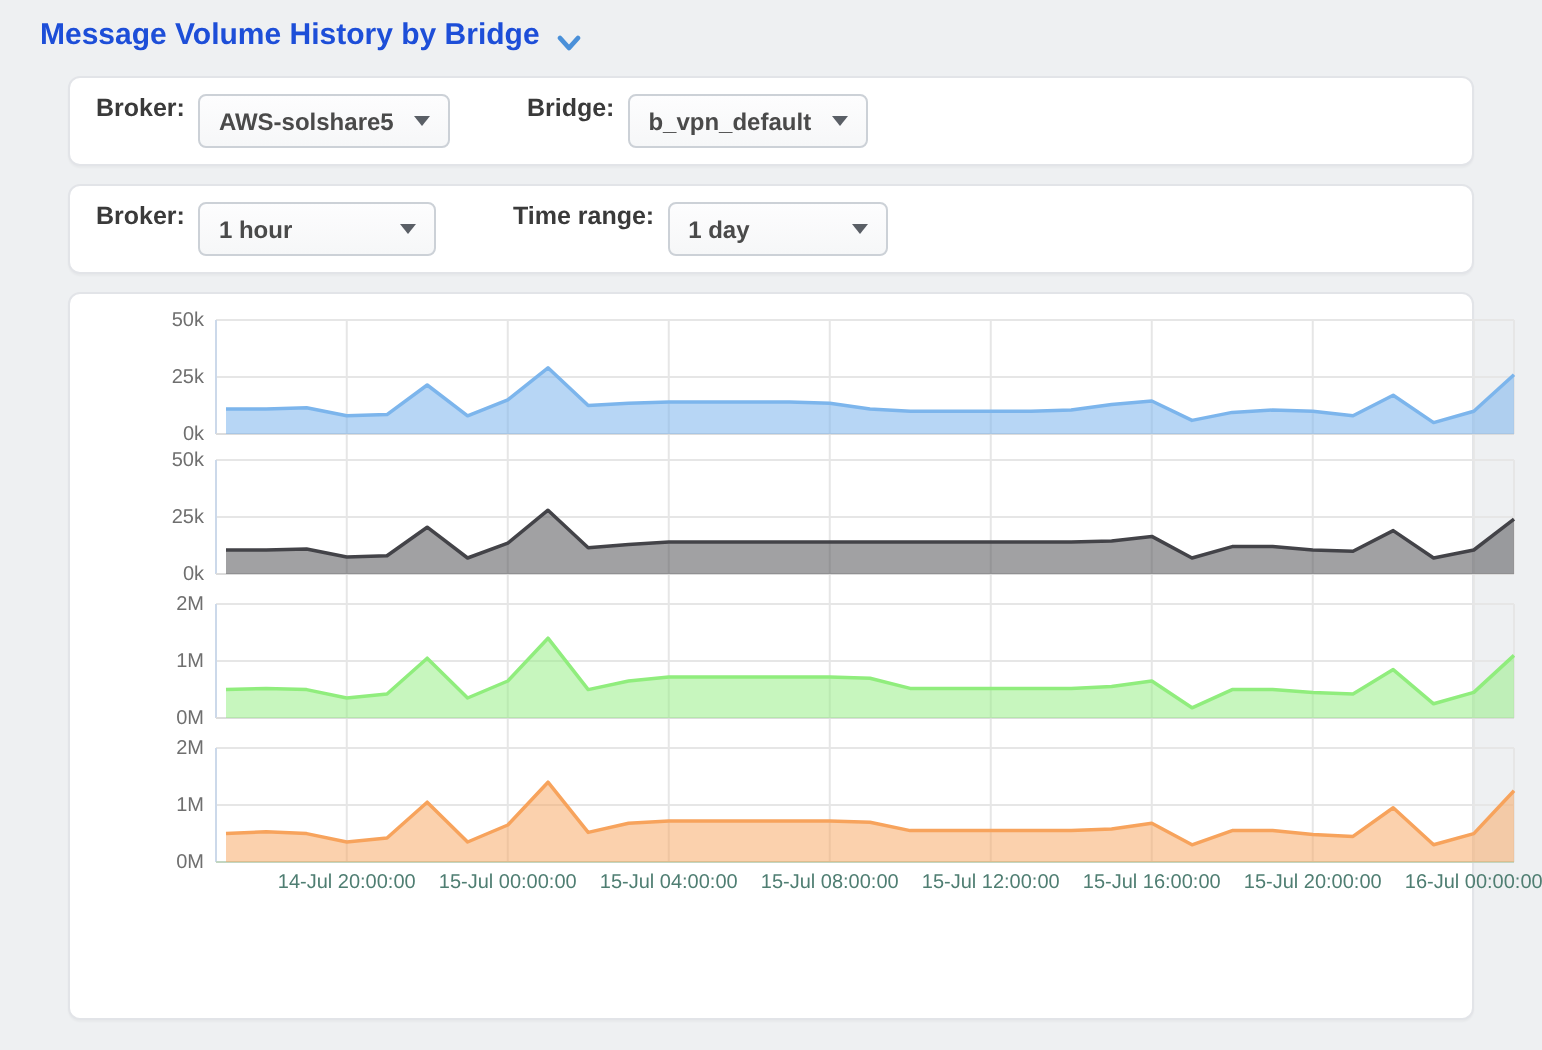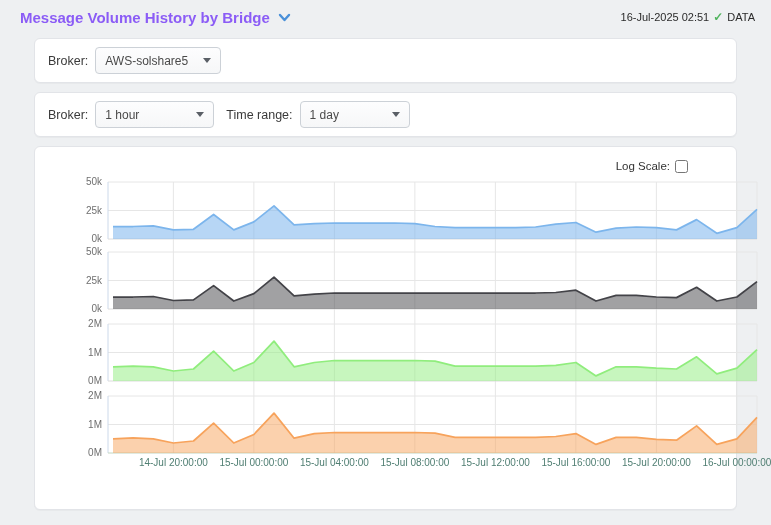--- a/index.html
+++ b/index.html
@@ -10,40 +10,40 @@
     color:#333;
     position:relative;
     overflow:hidden;
   }
   
   .page-header{
     display:flex;justify-content:space-between;align-items:center;
     padding:7px 16px 5px 20px;height:20px;
   }
   .page-title{
-    font-size:15px;font-weight:bold;color:#8b5cf6;
-    display:flex;align-items:center;gap:8px;
+    font-size:15px;font-weight:bold;color:#1d4ed8;
+    display:flex;align-items:flex-end;gap:8px;
   }
   .title-chevron{display:inline-flex;align-items:center;cursor:pointer;}
   .status-line{
     font-size:11px;color:#2b2b2b;display:flex;align-items:center;gap:4px;
   }
   .check-glyph{color:#50b45e;font-weight:bold;font-size:12px;}
   
   .card{
     background:#fff;border:1px solid #e2e4e8;border-radius:6px;
     margin:0 34px;box-shadow:0 1px 1px rgba(0,0,0,0.03);
     box-sizing:border-box;
   }
   .filters-card{
     margin-top:6px;padding:9px 13px;display:flex;align-items:center;
     height:45px;
   }
   .filters-card + .filters-card{margin-top:9px;}
-  .filter-group{display:flex;align-items:center;margin-right:12px;}
+  .filter-group{display:flex;align-items:flex-start;margin-right:38px;font-weight:bold;}
   .filter-label{font-size:12.5px;color:#3a3a3a;margin-right:7px;white-space:nowrap;}
   .select-box{
     height:27px;box-sizing:border-box;
     border:1px solid #ccd1d7;border-radius:4px;
     background:linear-gradient(#fdfdfe,#f6f7f8);
     display:flex;align-items:center;justify-content:space-between;
     padding:0 9px;font-size:12px;color:#4a4a4a;cursor:pointer;
   }
   .select-caret{
     width:0;height:0;margin-left:10px;
@@ -72,32 +72,34 @@
 
 <div class="page-header">
   <div class="page-title">
     <span>Message Volume History by Bridge</span>
     <span class="title-chevron">
       <svg width="13" height="9" viewBox="0 0 13 9">
         <polyline points="2,2 6.5,7 11,2" fill="none" stroke="#4a90d9" stroke-width="2.4" stroke-linecap="round" stroke-linejoin="round"></polyline>
       </svg>
     </span>
   </div>
-  <div class="status-line">
-    <span>16-Jul-2025 02:51</span>
-    <span class="check-glyph">✓</span>
-    <span>DATA</span>
-  </div>
 </div>
 
 <div class="card filters-card">
   <div class="filter-group">
     <span class="filter-label">Broker:</span>
     <div class="select-box w105">
       <span>AWS-solshare5</span>
+      <span class="select-caret"></span>
+    </div>
+  </div>
+  <div class="filter-group">
+    <span class="filter-label">Bridge:</span>
+    <div class="select-box w100">
+      <span>b_vpn_default</span>
       <span class="select-caret"></span>
     </div>
   </div>
 </div>
 
 <div class="card filters-card">
   <div class="filter-group">
     <span class="filter-label">Broker:</span>
     <div class="select-box wbuckets">
       <span>1 hour</span>
@@ -107,24 +109,20 @@
   <div class="filter-group">
     <span class="filter-label">Time range:</span>
     <div class="select-box wrange">
       <span>1 day</span>
       <span class="select-caret"></span>
     </div>
   </div>
 </div>
 
 <div class="card chart-card">
-  <div class="logscale-row">
-    <span>Log Scale:</span>
-    <input type="checkbox" style="">
-  </div>
   <div class="charts-wrap">
     <svg id="charts-svg" width="701" height="293">
         <line x1="103.375" y1="7" x2="103.375" y2="278" stroke="#e6e6e6" stroke-width="1"></line>
         <text x="103.375" y="291" text-anchor="middle" font-size="10" fill="#4f7e72">14-Jul 20:00:00</text>
         <line x1="183.875" y1="7" x2="183.875" y2="278" stroke="#e6e6e6" stroke-width="1"></line>
         <text x="183.875" y="291" text-anchor="middle" font-size="10" fill="#4f7e72">15-Jul 00:00:00</text>
         <line x1="264.375" y1="7" x2="264.375" y2="278" stroke="#e6e6e6" stroke-width="1"></line>
         <text x="264.375" y="291" text-anchor="middle" font-size="10" fill="#4f7e72">15-Jul 04:00:00</text>
         <line x1="344.875" y1="7" x2="344.875" y2="278" stroke="#e6e6e6" stroke-width="1"></line>
         <text x="344.875" y="291" text-anchor="middle" font-size="10" fill="#4f7e72">15-Jul 08:00:00</text>

